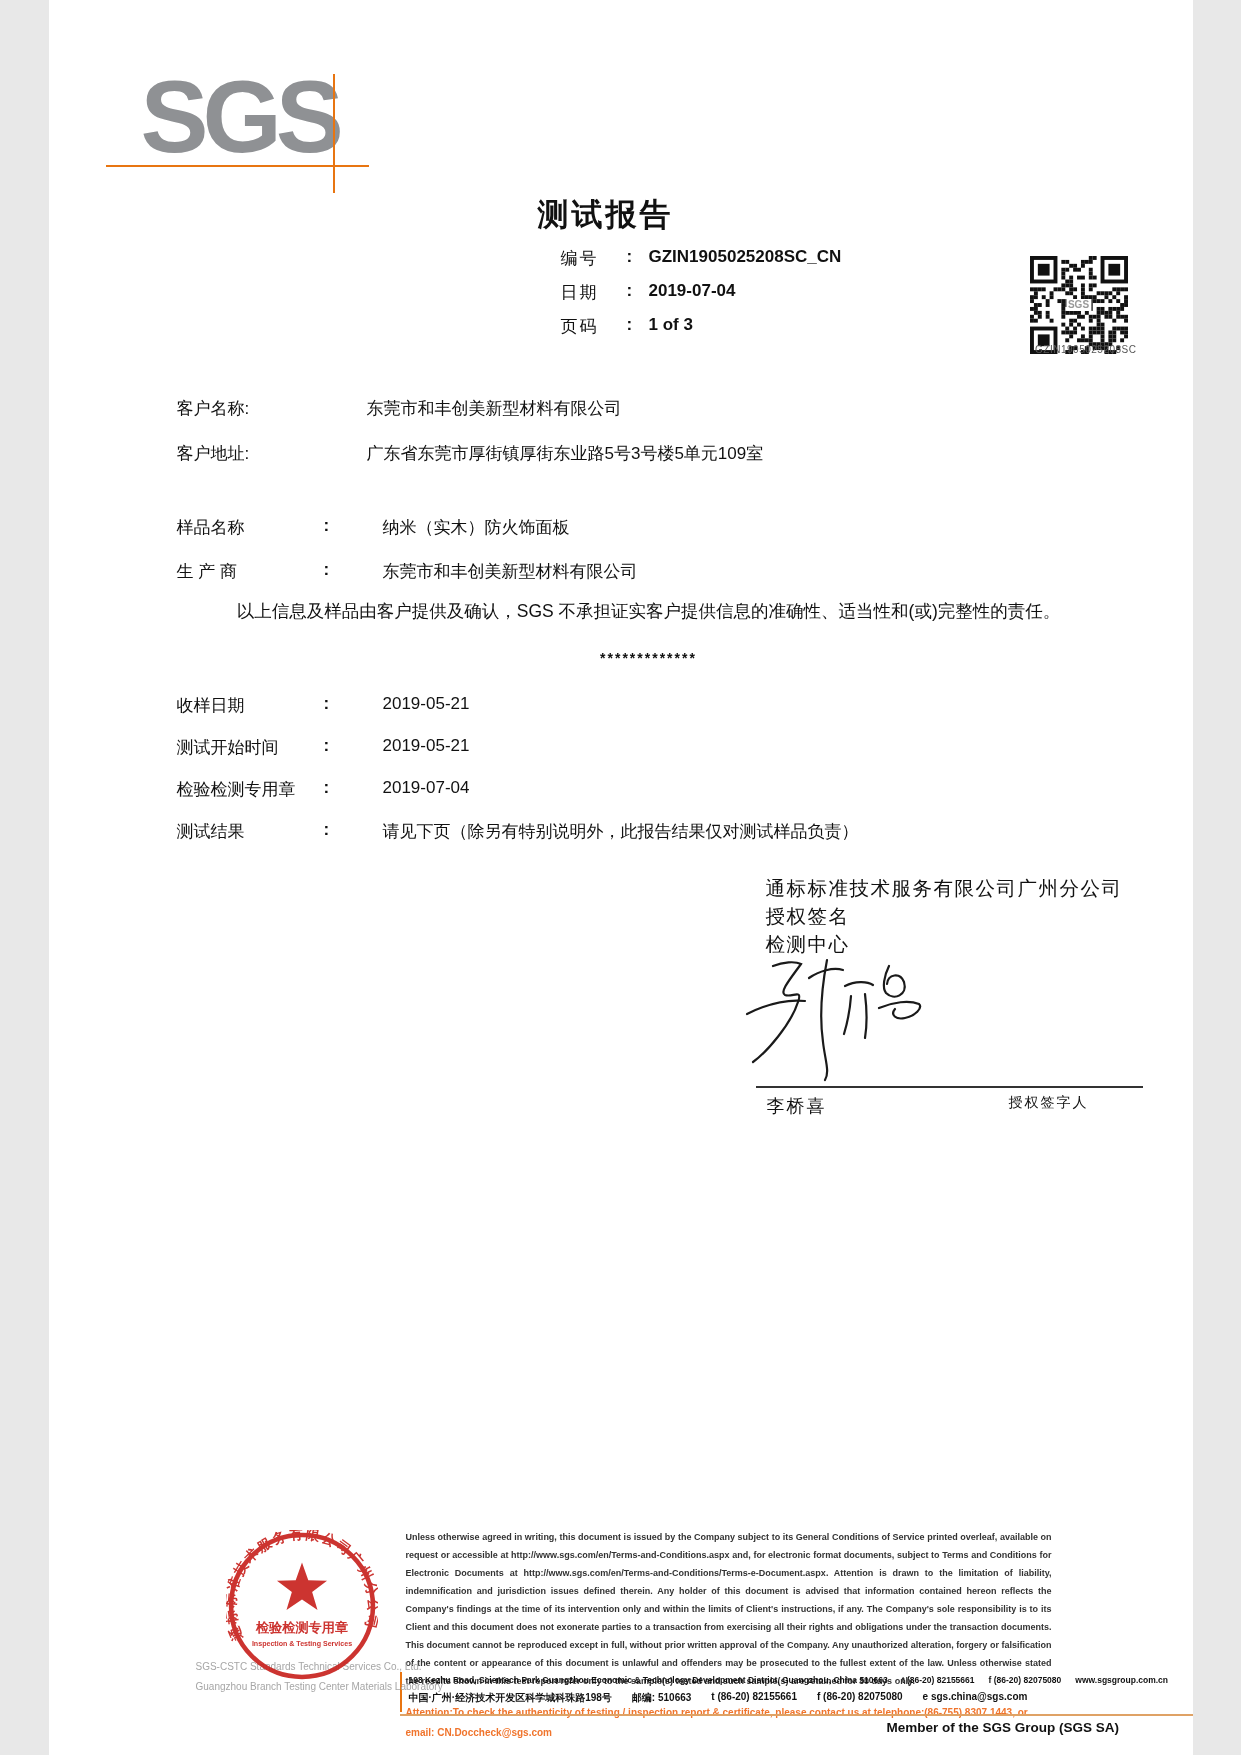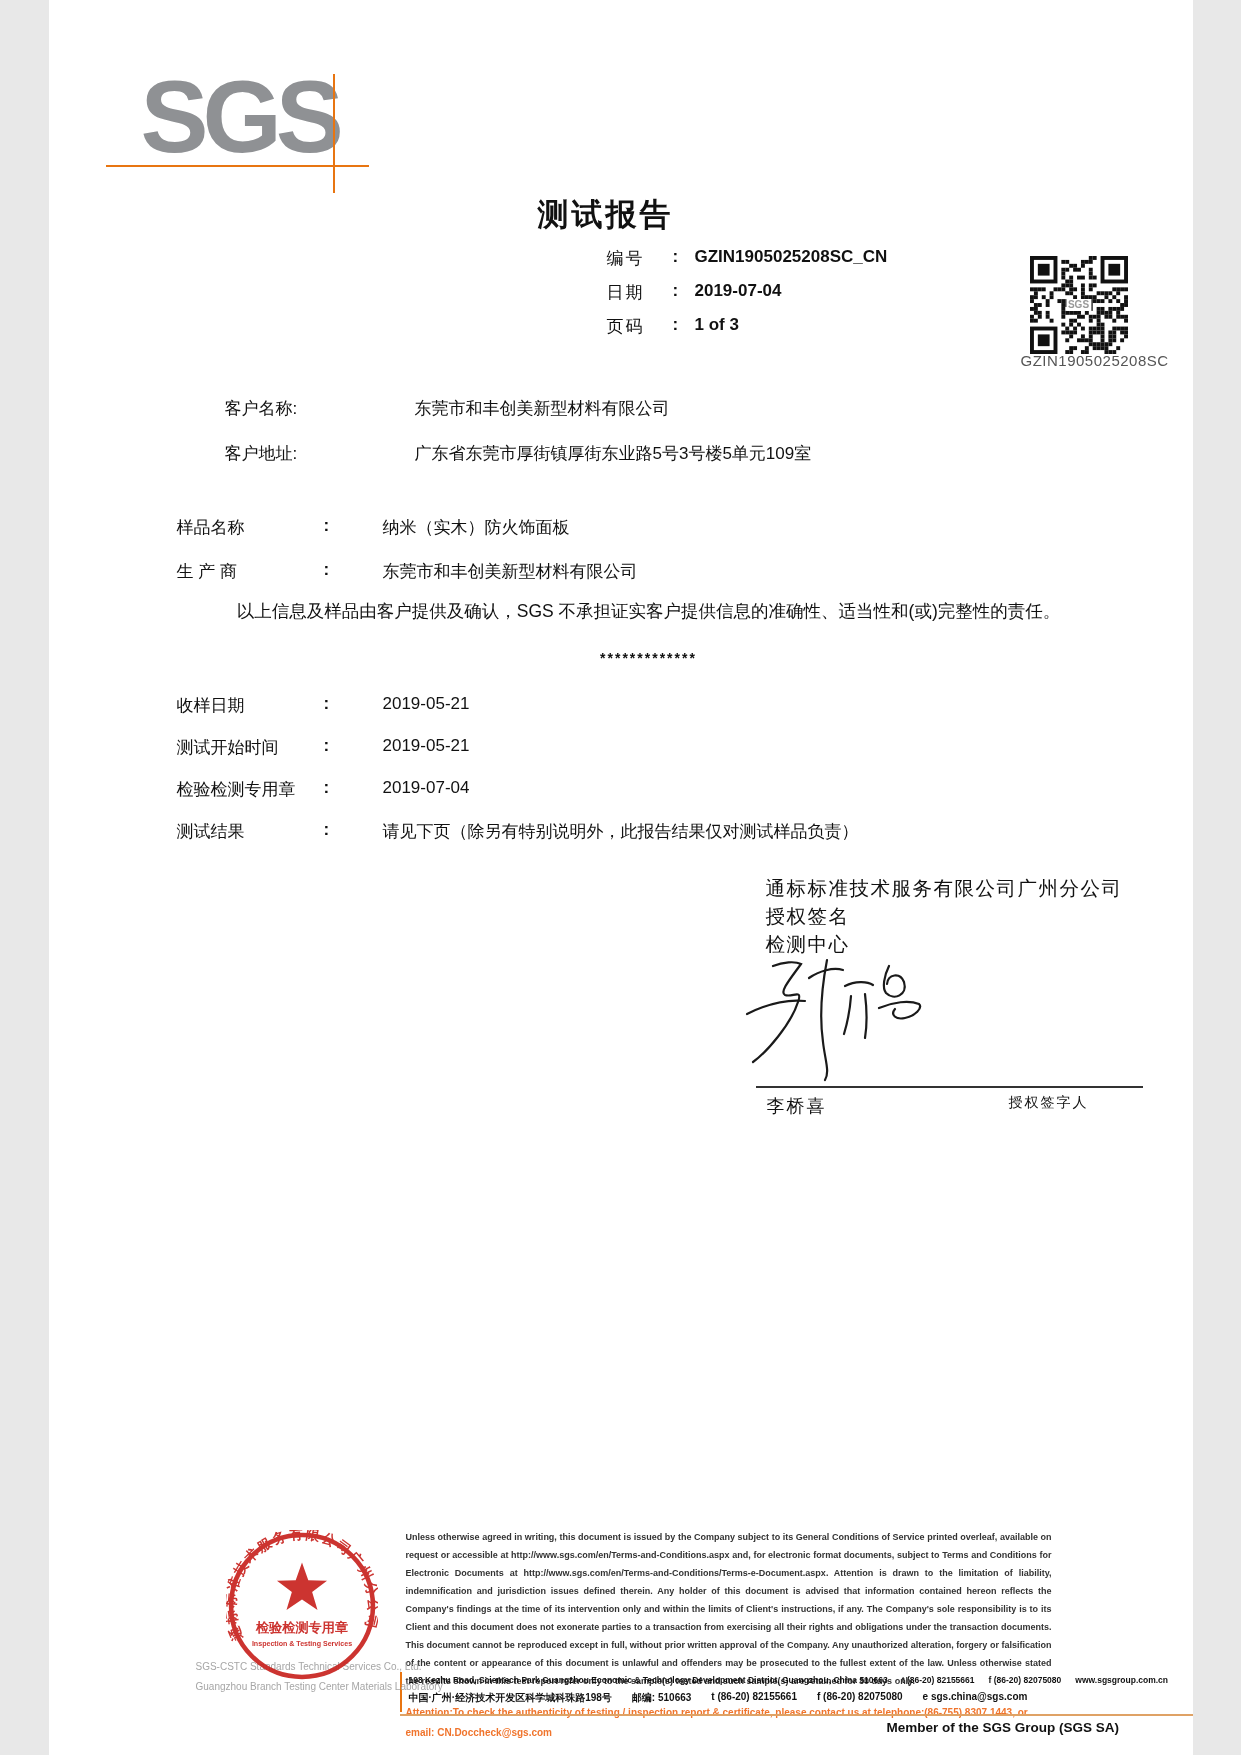--- a/index.html
+++ b/index.html
@@ -8,32 +8,32 @@
   .abs { position:absolute; }
 
   
   .logo-text { left:92px; top:66px; font-size:102px; font-weight:bold; letter-spacing:-6px; color:#8f9194; line-height:1; }
   .logo-hline { left:57px; top:165px; width:263px; height:2px; background:#e87511; }
   .logo-vline { left:284px; top:74px; width:2px; height:119px; background:#e87511; }
 
   
   .report-title { left:489px; top:194px; font-size:31px; font-weight:bold; letter-spacing:3px; }
   .hf-row { left:512px; display:flex; font-size:17px; }
-  .hf-lbl { width:66px; letter-spacing:2px;margin-left:46px; }
+  .hf-lbl { width:66px; letter-spacing:2px; }
   .hf-col { width:22px; font-weight:bold; }
   .hf-val { font-weight:bold; }
 
   
   .qr-wrap { left:981px; top:256px; width:98px; height:98px; }
   .qr-center { position:absolute; left:50%; top:50%; transform:translate(-50%,-50%); background:#fff; color:#999; font-size:10px; font-weight:bold; padding:0 2px; line-height:12px; }
-  .qr-caption { left:972px; top:352px; width:116px; text-align:right; font-size:15px; color:#555; letter-spacing:0.5px; }
+  .qr-caption { left:972px; top:344px; width:116px; text-align:right; font-size:10px; color:#555; letter-spacing:0.5px; }
 
   
   .cust-row { left:128px; display:flex; font-size:17px; }
-  .cust-row .lbl { width:190px;margin-left:48px; }
+  .cust-row .lbl { width:190px; }
   .info-row { left:128px; display:flex; font-size:17px;gap:8px; }
   .info-row .lbl { width:139px; }
   .info-row .col { width:51px; font-weight:bold; }
 
   .disclaimer { left:125px; top:597px; width:950px; text-align:center; font-size:17.5px; line-height:28px; }
   .stars { left:125px; top:650px; width:950px; text-align:center; font-size:14px; font-weight:bold; letter-spacing:2px; }
 
   
   .sig-company { left:717px; top:874px; font-size:19.5px; line-height:28px; letter-spacing:1.5px; }
   .sig-svg { left:690px; top:952px; width:190px; height:132px; }

